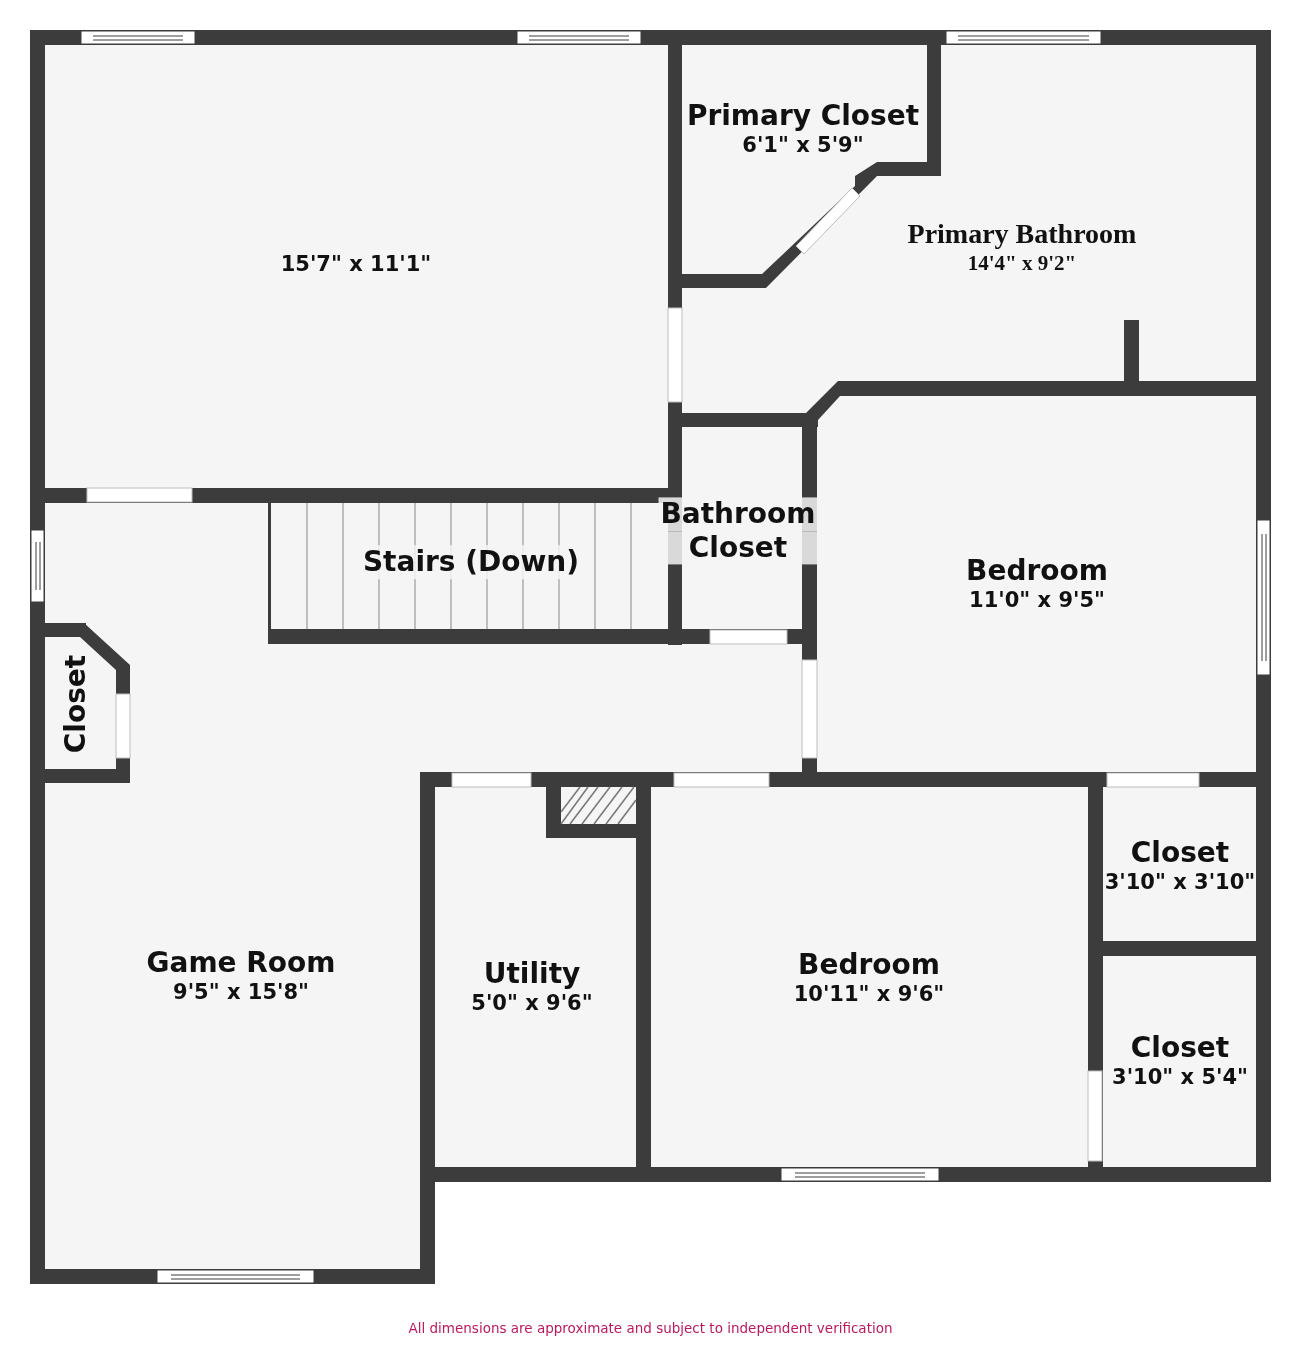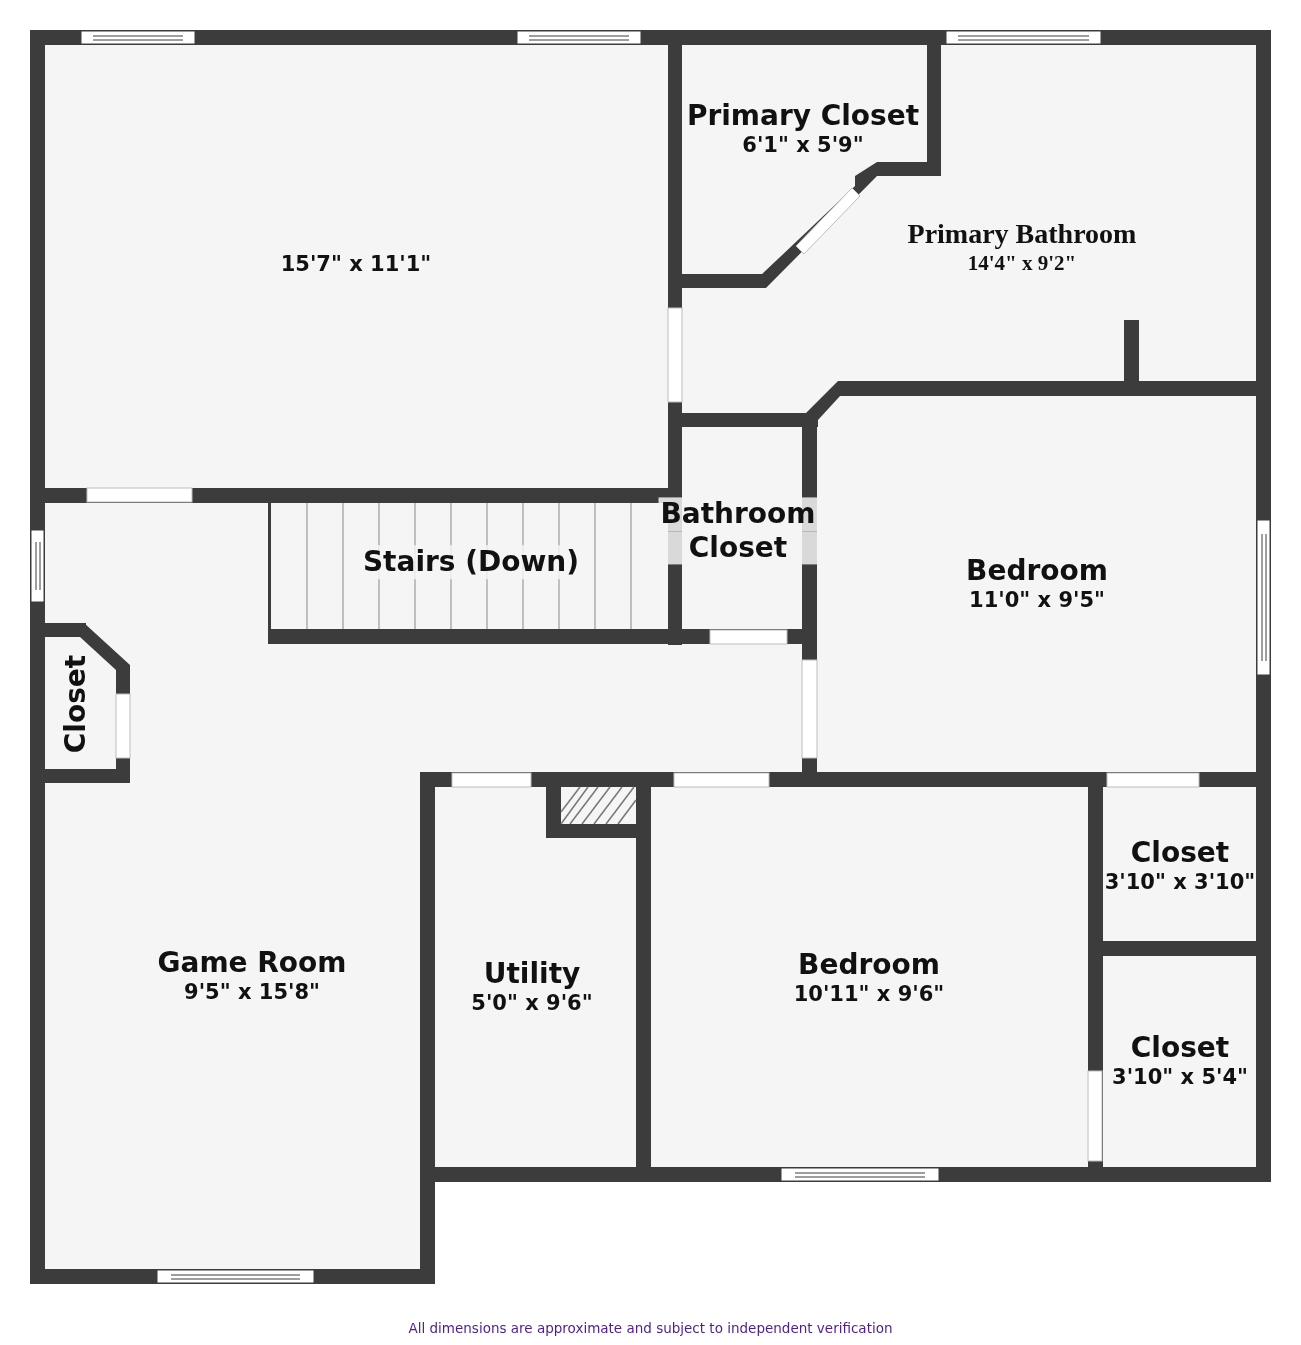--- a/index.html
+++ b/index.html
@@ -9,21 +9,21 @@
   .wall { fill: #3c3c3c; }
   .door { fill: #ffffff; stroke: #bdbdbd; stroke-width: 1; }
   .win { fill: #ffffff; stroke: #3c3c3c; stroke-width: 1; }
   .winline { stroke: #3c3c3c; stroke-width: 1; }
   .stair { stroke: #9a9a9a; stroke-width: 1.2; }
   .hatch { stroke: #777; stroke-width: 1.5; }
   .lbl { position: absolute; transform: translate(-50%, -50%); text-align: center; color: #111; font-weight: bold; white-space: nowrap; line-height: 1.2; }
   .lbl .name { font-size: 28px; display: block; background: rgba(245,245,245,0.85); padding: 0 2px; }
   .lbl .dim { font-size: 21px; display: block; background: rgba(245,245,245,0.85); }
   .rot { transform: translate(-50%, -50%) rotate(-90deg); }
-  .footer { position: absolute; left: 0; width: 1301px; top: 1320px; text-align: center; font-size: 13.5px; color: #4c1d95; font-family: "DejaVu Sans", sans-serif; }
+  .footer { position: absolute; left: 0; width: 1301px; top: 1320px; text-align: center; font-size: 13.5px; color: #be185d; font-family: "DejaVu Sans", sans-serif; }
 </style>
 </head>
 <body>
 
 <svg id="plan" viewBox="0 0 1301 1345" xmlns="http://www.w3.org/2000/svg">
 
   <g>
     <rect class="floor" x="37" y="38" width="1226" height="1136"></rect>
     <rect class="floor" x="37" y="1174" width="390" height="103"></rect>
   </g>
@@ -155,21 +155,21 @@
   <span class="name">Bathroom</span>
   <span class="name">Closet</span>
 </div>
 <div class="lbl" style="left:1037px; top:583px;">
   <span class="name">Bedroom</span>
   <span class="dim">11'0" x 9'5"</span>
 </div>
 <div class="lbl rot" style="left:76px; top:704px;">
   <span class="name">Closet</span>
 </div>
-<div class="lbl" style="left:241px; top:975px;margin-left:11px;">
+<div class="lbl" style="left:241px; top:975px;">
   <span class="name">Game Room</span>
   <span class="dim">9'5" x 15'8"</span>
 </div>
 <div class="lbl" style="left:532px; top:986px;">
   <span class="name">Utility</span>
   <span class="dim">5'0" x 9'6"</span>
 </div>
 <div class="lbl" style="left:869px; top:977px;">
   <span class="name">Bedroom</span>
   <span class="dim">10'11" x 9'6"</span>

